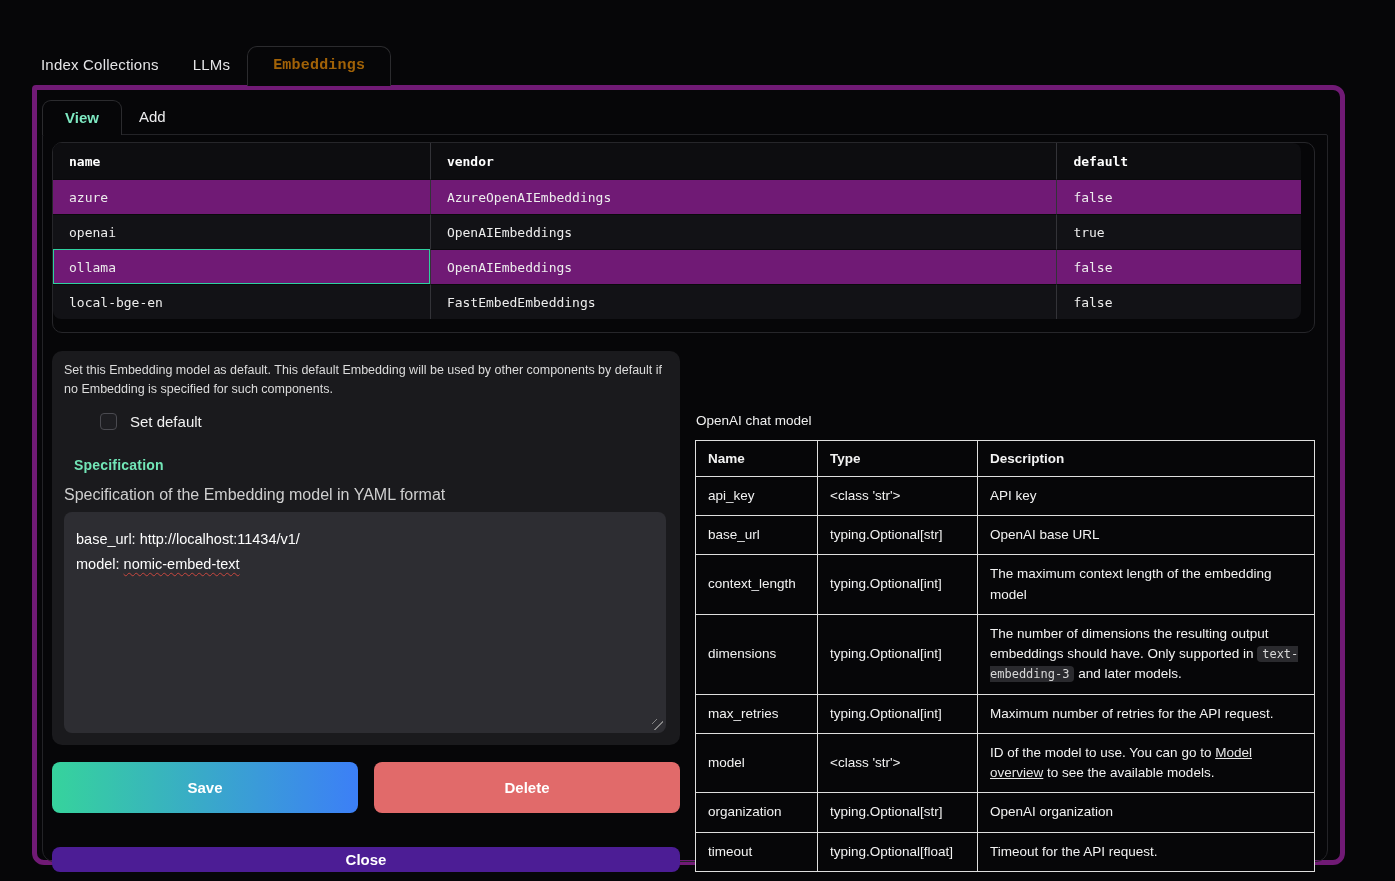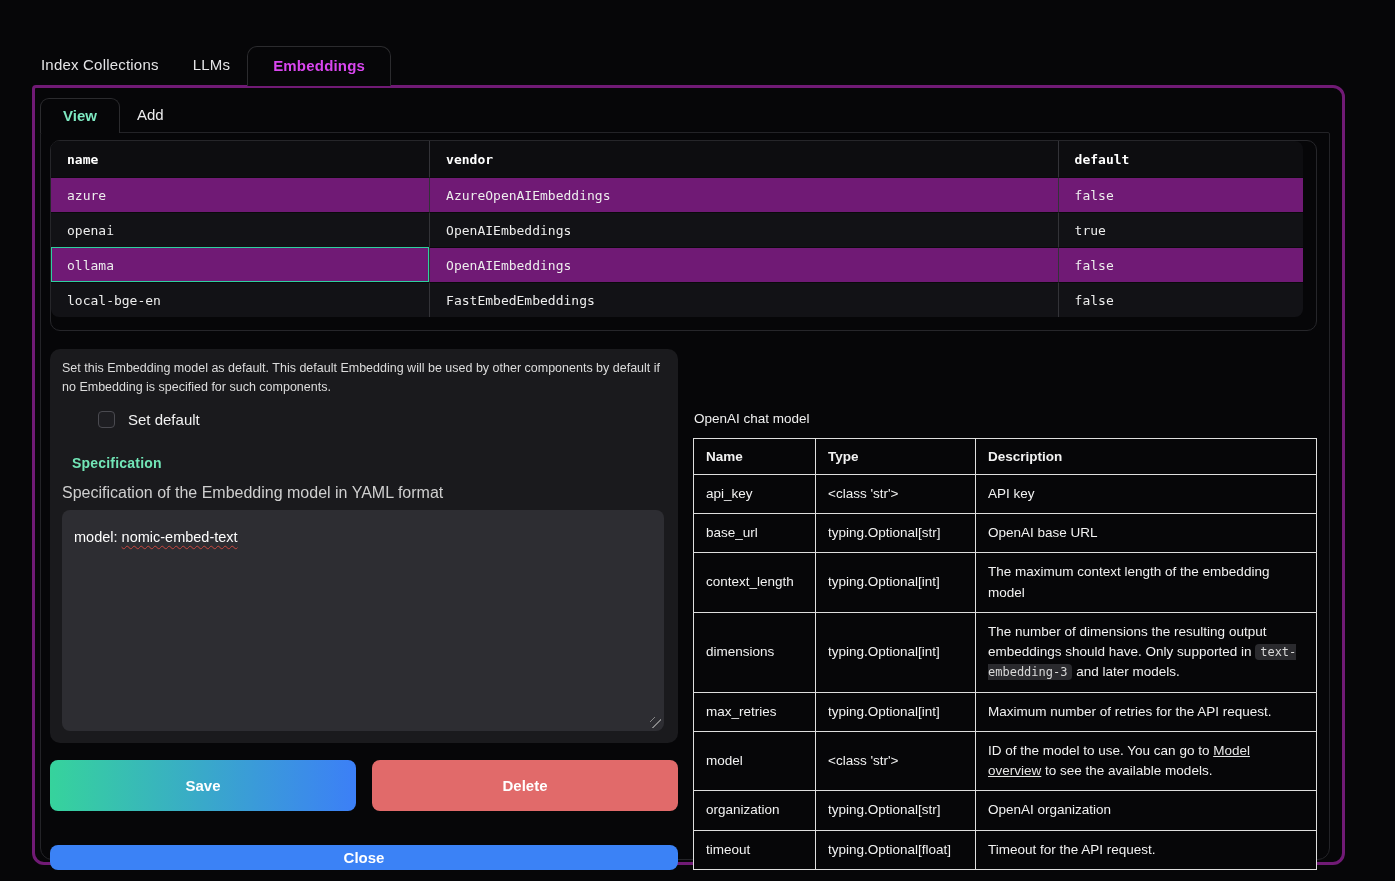--- a/index.html
+++ b/index.html
@@ -4,27 +4,27 @@
 <style>
   * { margin:0; padding:0; box-sizing:border-box; }
   html,body { background:#060608; }
   body { font-family:"Liberation Sans", sans-serif; }
   .app { width:1395px; height:881px; background:#060608; overflow:hidden;margin-top:36px; }
 
   
   .main-tabs { display:flex; align-items:stretch; padding:10px 0 0 24px; position:relative; z-index:3; }
   .main-tab { padding:10px 17px 12px; font-size:15px; color:#e4e4e6; cursor:pointer; letter-spacing:.2px; }
   .main-tab.active {
-    color:#d946ef; font-weight:bold; padding:10px 25px 12px;
+    color:#a16207; font-weight:bold; padding:10px 25px 12px;
     border:1px solid #2b2b2e; border-bottom:none; border-radius:10px 10px 0 0;
-    background:#060608; margin-bottom:-1px;
+    background:#060608; margin-bottom:-1px;font-family:Liberation Mono, monospace;
   }
 
   
-  .outer-panel { margin:0 50px 0 32px; height:780px; border:3px solid #701a75; border-radius:4px 12px 12px 12px; position:relative; z-index:1; }
+  .outer-panel { margin:0 50px 0 32px; height:780px; border:5px solid #701a75; border-radius:4px 12px 12px 12px; position:relative; z-index:1; }
 
   
   .sub-tabs { display:flex; align-items:stretch; padding:10px 0 0 5px; position:relative; z-index:3; }
   .sub-tab { padding:8px 17px 9px; font-size:15px; color:#ececee; cursor:pointer; }
   .sub-tab.active {
     color:#7ee9c2; font-weight:bold; padding:8px 22px 9px;
     border:1px solid #2b2b2e; border-bottom:none; border-radius:9px 9px 0 0;
     background:#060608; margin-bottom:-1px;
   }
 
@@ -59,21 +59,21 @@
   .spec-editor { margin-top:8px; height:221px; background:#2d2d32; border-radius:8px; padding:15px 12px; font-size:14.5px; color:#fdfdfd; line-height:1.75; position:relative; cursor:text; }
   .misspelled { text-decoration:underline wavy #c9473f 1px; text-underline-offset:3px; }
   .resize-handle { position:absolute; right:3px; bottom:3px; width:11px; height:11px;
     background:repeating-linear-gradient(135deg, transparent 0 3px, #9a9a9a 3px 4px, transparent 4px 6px); opacity:.8; cursor:nwse-resize; }
 
   
   .btn-row { display:flex; gap:16px; margin-top:17px; }
   .btn { flex:1; height:51px; border:none; border-radius:8px; font-family:"Liberation Sans", sans-serif; font-size:15px; font-weight:bold; color:#fff; cursor:pointer; }
   .btn-save { background:linear-gradient(90deg, #36d39c, #3c7ff7); }
   .btn-delete { background:#e16a6a; }
-  .btn-close { display:block; width:100%; height:25px; margin-top:34px; background:#3b82f6; border:none; border-radius:8px; font-family:"Liberation Sans", sans-serif; font-size:15px; font-weight:bold; color:#fff; cursor:pointer; }
+  .btn-close { display:block; width:100%; height:25px; margin-top:34px; background:#4c1d95; border:none; border-radius:8px; font-family:"Liberation Sans", sans-serif; font-size:15px; font-weight:bold; color:#fff; cursor:pointer; }
 
   
   .schema-title { font-size:13.5px; color:#f0f0f0; margin:3px 0 12px 1px; }
   table.schema-table { width:100%; border-collapse:collapse; background:#060608; }
   table.schema-table th, table.schema-table td { border:1.5px solid #dedede; text-align:left; vertical-align:middle; color:#f2f2f2; }
   table.schema-table th { font-size:13.5px; font-weight:bold; padding:10px 12px; height:36px; }
   table.schema-table td { font-size:13.5px; padding:9px 12px; line-height:1.5; }
   .schw-name { width:122px; } .schw-type { width:160px; }
   .inline-code { font-family:"DejaVu Sans Mono", monospace; font-size:12px; background:#2a2a2e; color:#d8d8d8; padding:1px 5px; border-radius:4px; }
   a.doc-link { color:#e5e5e5; text-decoration:underline; cursor:pointer; }
@@ -142,20 +142,21 @@
         <div class="left-col">
           <div class="default-panel">
             <p class="default-desc">Set this Embedding model as default. This default Embedding will be used by other components by default if no Embedding is specified for such components.</p>
             <div class="checkbox-row">
               <span class="checkbox-box"></span>
               <span class="checkbox-label">Set default</span>
             </div>
             <div class="spec-heading">Specification</div>
             <p class="spec-hint">Specification of the Embedding model in YAML format</p>
             <div class="spec-editor">
+              <div>base_url: http://localhost:11434/v1/</div>
               <div><span>model: </span><span class="misspelled">nomic-embed-text</span></div>
               <span class="resize-handle"></span>
             </div>
           </div>
 
           <div class="btn-row">
             <button class="btn btn-save">Save</button>
             <button class="btn btn-delete">Delete</button>
           </div>
           <button class="btn-close">Close</button>

